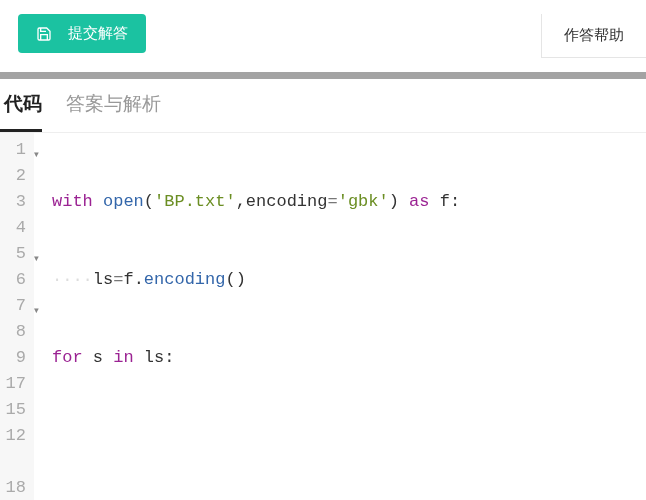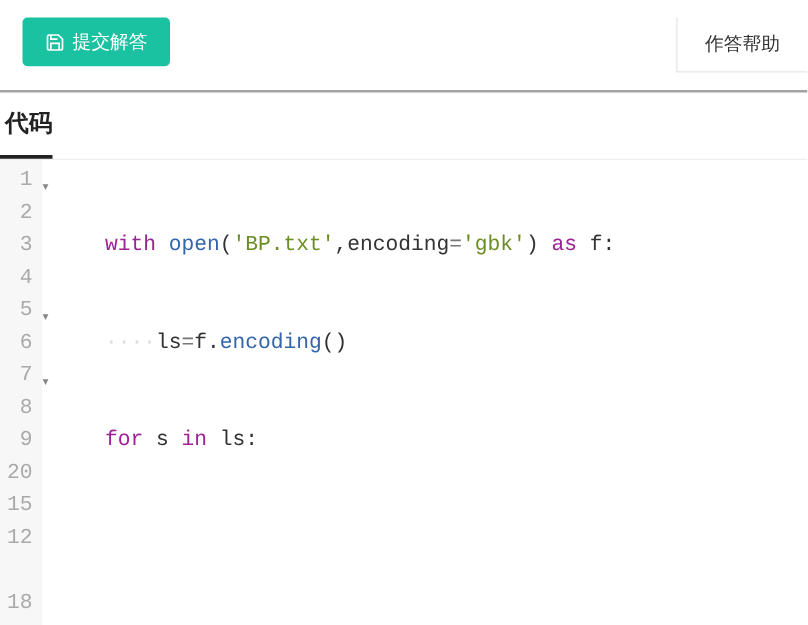--- a/index.html
+++ b/index.html
@@ -20,36 +20,36 @@
   .submit-btn {
     background: #1BC2A1;
     color: #fff;
     border: none;
     border-radius: 4px;
     padding: 10px 18px;
     font-size: 15px;
     cursor: pointer;
     display: flex;
     align-items: center;
-    gap: 6px;
+    gap: 16px;
   }
   .submit-btn .icon { display: flex; }
   .help-btn {
     background: #fff;
     color: #333;
     border: none;
     border-left: 1px solid #e5e5e5;
     border-bottom: 1px solid #e5e5e5;
     padding: 12px 22px;
     font-size: 15px;
     cursor: pointer;
   }
   .tabs {
     display: flex;
-    border-top: 2px solid #a3a3a3;
+    border-top: 7px solid #a3a3a3;
     border-bottom: 1px solid #eee;
     padding: 0;
     gap: 24px;
   }
   .tab {
     padding: 12px 0px 12px 0px;
     font-size: 19px;
     color: #999;
     cursor: pointer;
   }
@@ -81,21 +81,21 @@
     font-size: 12px;
     color: #888;
   }
   .code {
     padding: 4px 0 4px 18px;
     white-space: pre;
     color: #333;
     flex: 1;
     position: relative;
   }
-  .cline { height: 26px; white-space: pre-wrap; word-break: break-all; margin-left: 32px; }
+  .cline { height: 26px; white-space: pre-wrap; word-break: break-all; }
   .ws { color: #ddd; }
   .kw { color: #9B2393; }
   .kw2 { color: #0055aa; }
   .str { color: #6B8E23; }
   .num { color: #CC5500; }
   .fn { color: #3366aa; }
   .op { color: #777; }
   .id { color: #333; }
 </style>
 </head>
@@ -112,34 +112,35 @@
     </span>
     <span>提交解答</span>
   </button>
   <button class="help-btn">
     <span>作答帮助</span>
   </button>
 </div>
 
 <div class="tabs">
   <div class="tab active">代码</div>
+  <div class="tab">答案与解析</div>
 </div>
 
 <div class="editor">
   <div class="gutter">
     <div class="gline"><span>1</span><span class="fold">▾</span></div>
     <div class="gline"><span>2</span></div>
     <div class="gline"><span>3</span></div>
     <div class="gline"><span>4</span></div>
     <div class="gline"><span>5</span><span class="fold">▾</span></div>
     <div class="gline"><span>6</span></div>
     <div class="gline"><span>7</span><span class="fold">▾</span></div>
     <div class="gline"><span>8</span></div>
     <div class="gline"><span>9</span></div>
-    <div class="gline"><span>20</span></div>
+    <div class="gline"><span>17</span></div>
     <div class="gline"><span>15</span></div>
     <div class="gline wrap" style="height:52px"><span>12</span></div>
     <div class="gline"><span>18</span></div>
     <div class="gline"><span>14</span></div>
   </div>
   <div class="code">
     <div class="cline"><span class="kw">with</span> <span class="fn">open</span>(<span class="str">'BP.txt'</span>,<span class="id">encoding</span><span class="op">=</span><span class="str">'gbk'</span>) <span class="kw">as</span> <span class="id">f</span>:</div>
     <div class="cline"><span class="ws">····</span><span class="id">ls</span><span class="op">=</span><span class="id">f</span>.<span class="fn">encoding</span>()</div>
     <div class="cline"><span class="kw">for</span> <span class="id">s</span> <span class="kw">in</span> <span class="id">ls</span>:</div>
     

